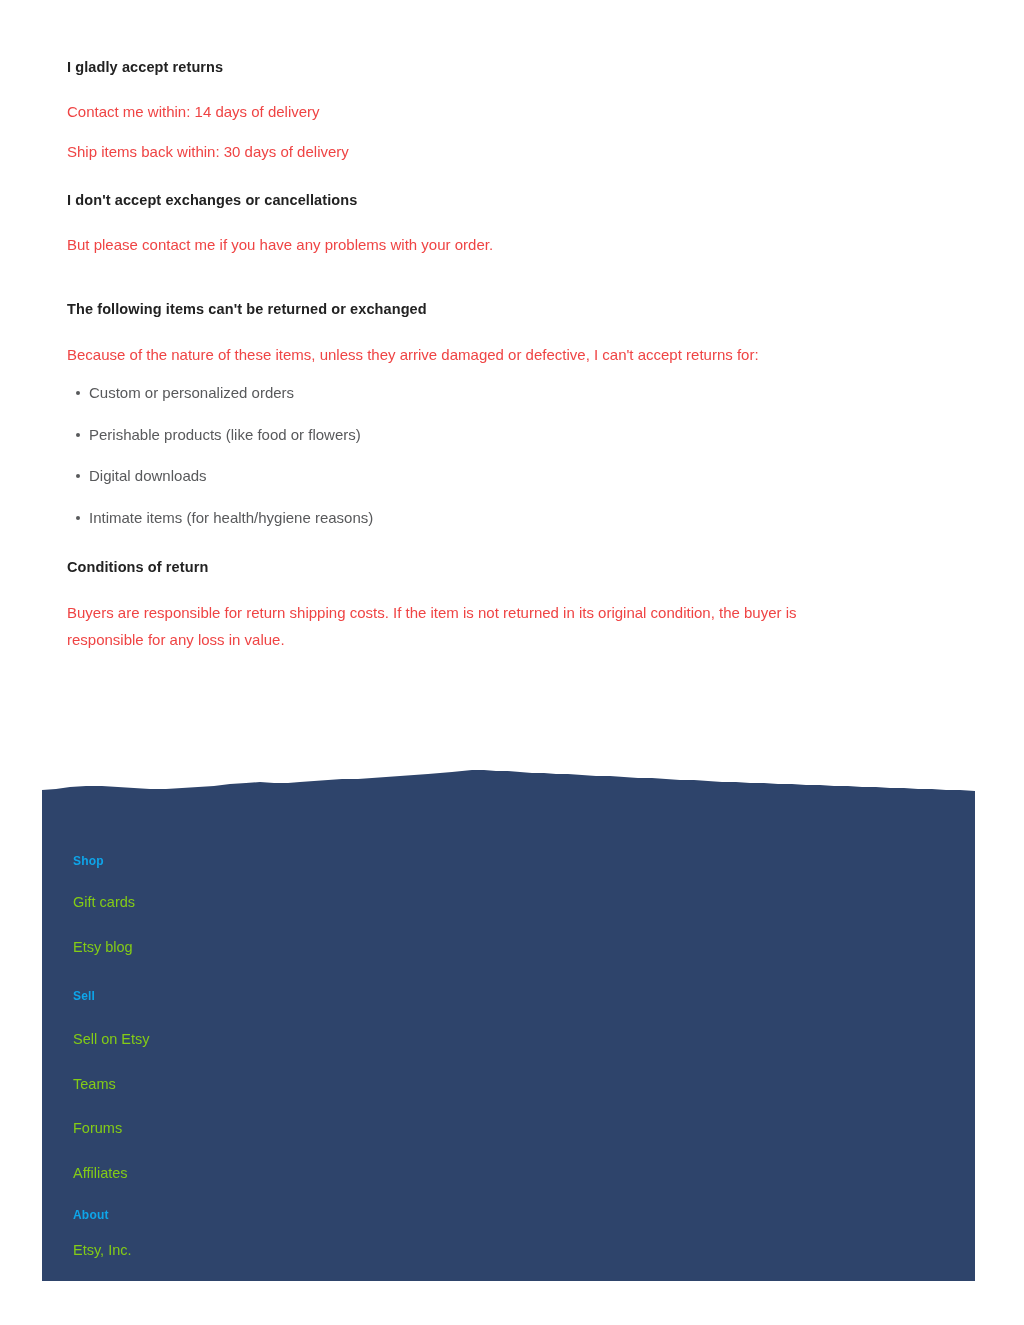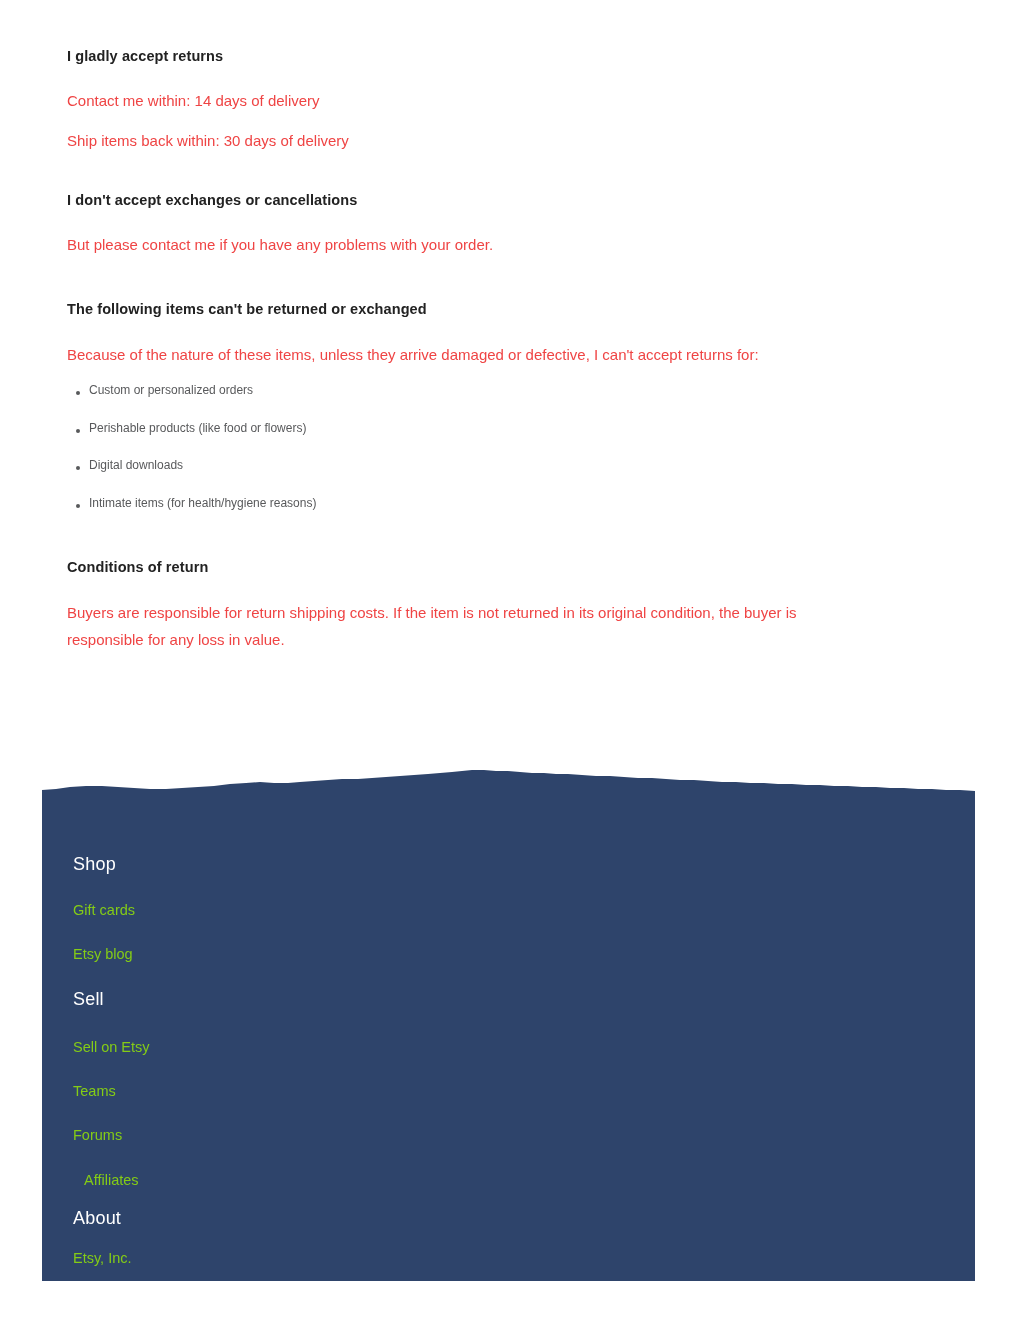--- a/index.html
+++ b/index.html
@@ -34,42 +34,42 @@
   }
 
   .body-text {
     font-size: 15px;
     font-weight: normal;
     color: #ef4444;
     line-height: 1.78;
     margin: 0;
   }
 
-  .sec-returns        { position: absolute; top: 47px;  left: 0; }
+  .sec-returns        { position: absolute; top: 58px;  left: 0; }
   .sec-returns .l1    { margin-top: 22px; }
   .sec-returns .l2    { margin-top: 13px; }
 
   .sec-exchanges      { position: absolute; top: 191px; left: 0; }
   .sec-exchanges .l1  { margin-top: 22px; }
 
   .sec-cant-return    { position: absolute; top: 300px; left: 0; }
   .sec-cant-return .l1{ margin-top: 23px; text-align: center; }
 
   .no-return-list {
     position: absolute;
     top: 383px;
     left: 0;
     margin: 0;
     padding: 0;
     list-style: none;
   }
   .no-return-list li {
     position: relative;
     padding-left: 22px;
-    font-size: 12px;
+    font-size: 15px;
     color: #58595b;
     line-height: 1.3;
     margin-bottom: 22px;
   }
   .no-return-list li::before {
     content: "";
     position: absolute;
     left: 9px;
     top: 8px;
     width: 4px;
@@ -107,44 +107,44 @@
     background: #2e446b;
   }
   .footer-inner {
     position: absolute;
     left: 31px;
     top: 0;
     width: 400px;
   }
   .footer-group { margin: 0; padding: 0; }
   .footer-heading {
-    font-size: 18px;
-    font-weight: normal;
-    color: #ffffff;
+    font-size: 12px;
+    font-weight: bold;
+    color: #0ea5e9;
     letter-spacing: 0.2px;
     margin: 0;
     line-height: 1.2;
   }
   .footer-link {
     display: block;
     font-size: 14.5px;
     color: #84cc16;
     text-decoration: none;
     line-height: 1.2;
     margin: 0;
   }
   .grp-shop        { position: absolute; top: 58px;  left: 0; }
   .grp-shop   .a1  { margin-top: 26px; }
   .grp-shop   .a2  { margin-top: 27px; }
 
   .grp-sell        { position: absolute; top: 193px; left: 0; }
   .grp-sell   .a1  { margin-top: 28px; }
   .grp-sell   .a2  { margin-top: 27px; }
   .grp-sell   .a3  { margin-top: 27px; }
-  .grp-sell   .a4  { margin-top: 27px; text-align: center; }
+  .grp-sell   .a4  { margin-top: 27px; }
 
   .grp-about       { position: absolute; top: 412px; left: 0; }
   .grp-about  .a1  { margin-top: 20px; }
 </style>
 </head>
 <body>
 
 <main class="policy-article">
 
   <section class="sec-returns">

